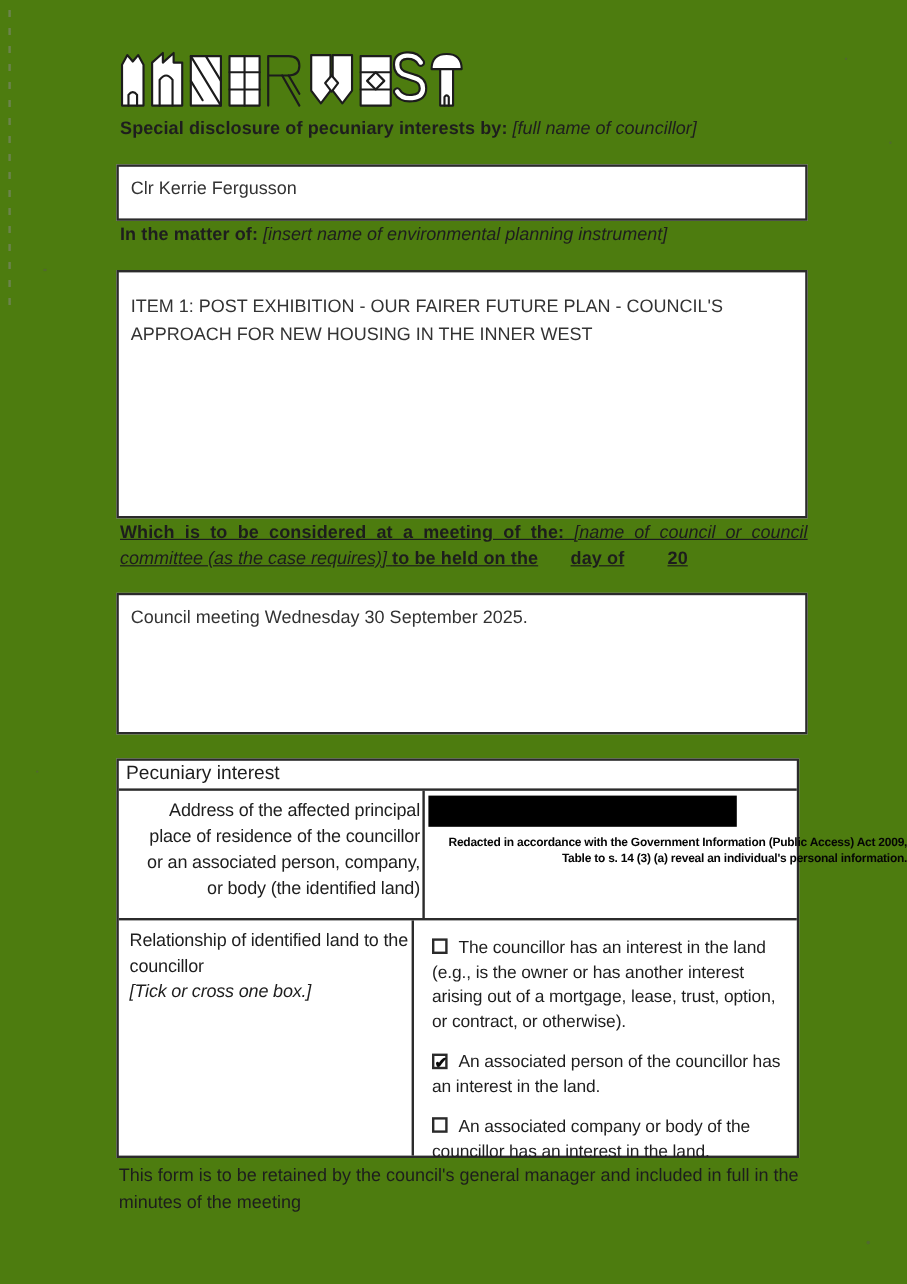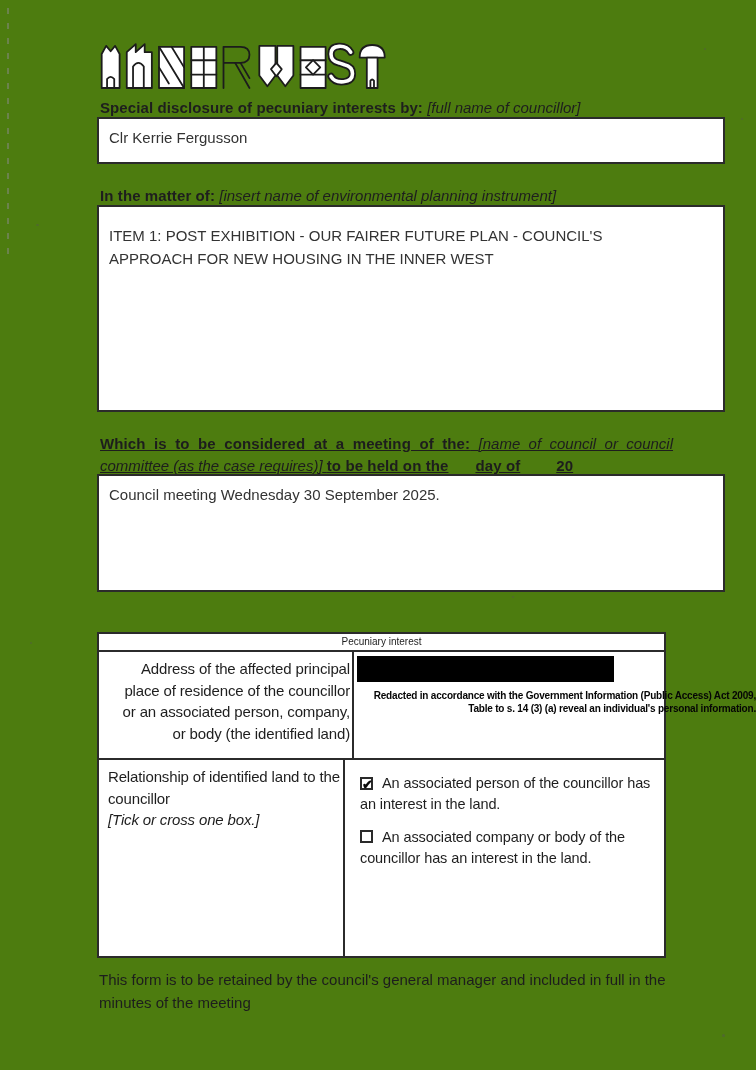--- a/index.html
+++ b/index.html
@@ -18,38 +18,38 @@
   .logo { position:absolute; left:99px; top:42px; }
 
   
   .lbl { position:absolute; left:100px; width:575px; font-size:15px; line-height:1.4; color:#1e1e1e; }
   .lbl b { font-weight:700; letter-spacing:.1px; }
   .lbl i { font-style:italic; font-weight:400; }
   .lbl-1 { top:97px; }
   .lbl-2 { top:185px; }
 
   
-  .vbox { position:absolute; left:97px; width:628px; border:2px solid #2b2b2b; background:#fff; }
+  .vbox { position:absolute; left:97px; width:576px; border:2px solid #2b2b2b; background:#fff;margin-top:20px; }
   .vbox-1 { top:117px; height:47px; }
   .vbox-2 { top:205px; height:207px; }
   .vbox-3 { top:474px; height:118px; }
   .vbox .val { font-size:15px; color:#333; padding:7px 10px; line-height:1.55; }
   .vbox-2 .val { padding-top:17px; width:528px; }
 
   
   .meeting-p { position:absolute; left:100px; top:433px; width:573px; font-size:15px;
     line-height:1.45; text-align:justify; color:#1d1d1d;text-decoration:underline; }
   .meeting-p .b { font-weight:700; letter-spacing:.1px; }
   .meeting-p .i { font-style:italic; }
   .gap-a { display:inline-block; width:27px; }
   .gap-b { display:inline-block; width:36px; }
 
   
   .ptable { position:absolute; left:97px; top:632px; width:569px; border:2px solid #2b2b2b; background:#fff; }
-  .ptable-header { font-size:10px; color:#1d1d1d; padding:2px 6px 3px 6px;text-align:center; }
+  .ptable-header { font-size:16px; color:#1d1d1d; padding:2px 6px 3px 6px; }
   .prow { display:flex; border-top:2px solid #2b2b2b; }
   .pcell-l { width:253px; padding:6px 2px 6px 9px; font-size:15px; line-height:1.44;
     letter-spacing:-.15px; color:#1e1e1e; }
   .pcell-r { position:relative; flex:1; border-left:2px solid #2b2b2b; }
   .row-address { height:108px;text-align:right; }
   .row-rel { height:198px; }
   .pcell-l .note { font-style:italic; }
 
   .redact-bar { position:absolute; left:3px; top:4px; width:257px; height:26px; background:#000; }
   .redact-note { position:absolute; left:2px; top:37px; width:400px; z-index:5;
@@ -154,20 +154,23 @@
     </div>
 
     <div class="prow row-rel">
       <div class="pcell-l">
         <span>Relationship of identified land to the councillor</span><br>
         <span class="note">[Tick or cross one box.]</span>
       </div>
       <div class="pcell-r">
         <div class="opts">
           <div class="opt">
+            <span class="cb"></span><span>The councillor has an interest in the land (e.g., is the owner or has another interest arising out of a mortgage, lease, trust, option, or contract, or otherwise).</span>
+          </div>
+          <div class="opt">
             <span class="cb">✔</span><span>An associated person of the councillor has an interest in the land.</span>
           </div>
           <div class="opt">
             <span class="cb"></span><span>An associated company or body of the councillor has an interest in the land.</span>
           </div>
         </div>
       </div>
     </div>
   </div>
 

